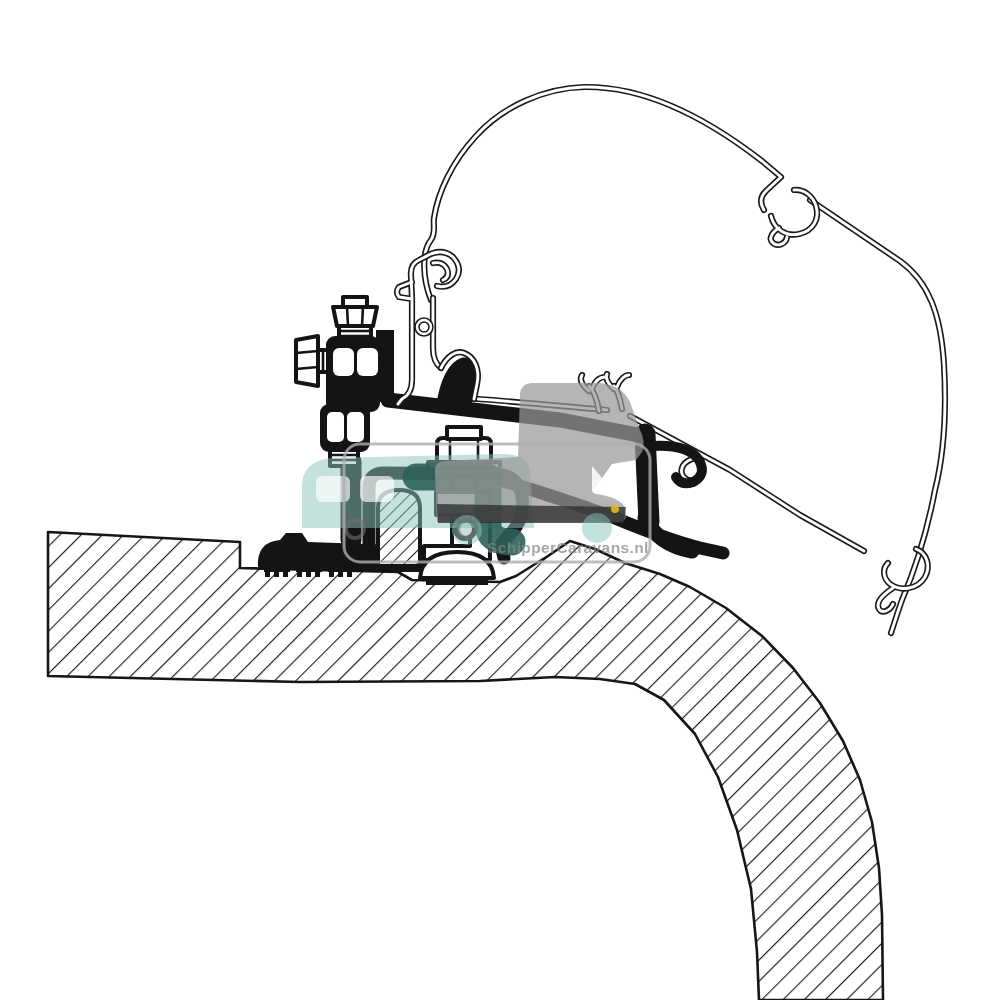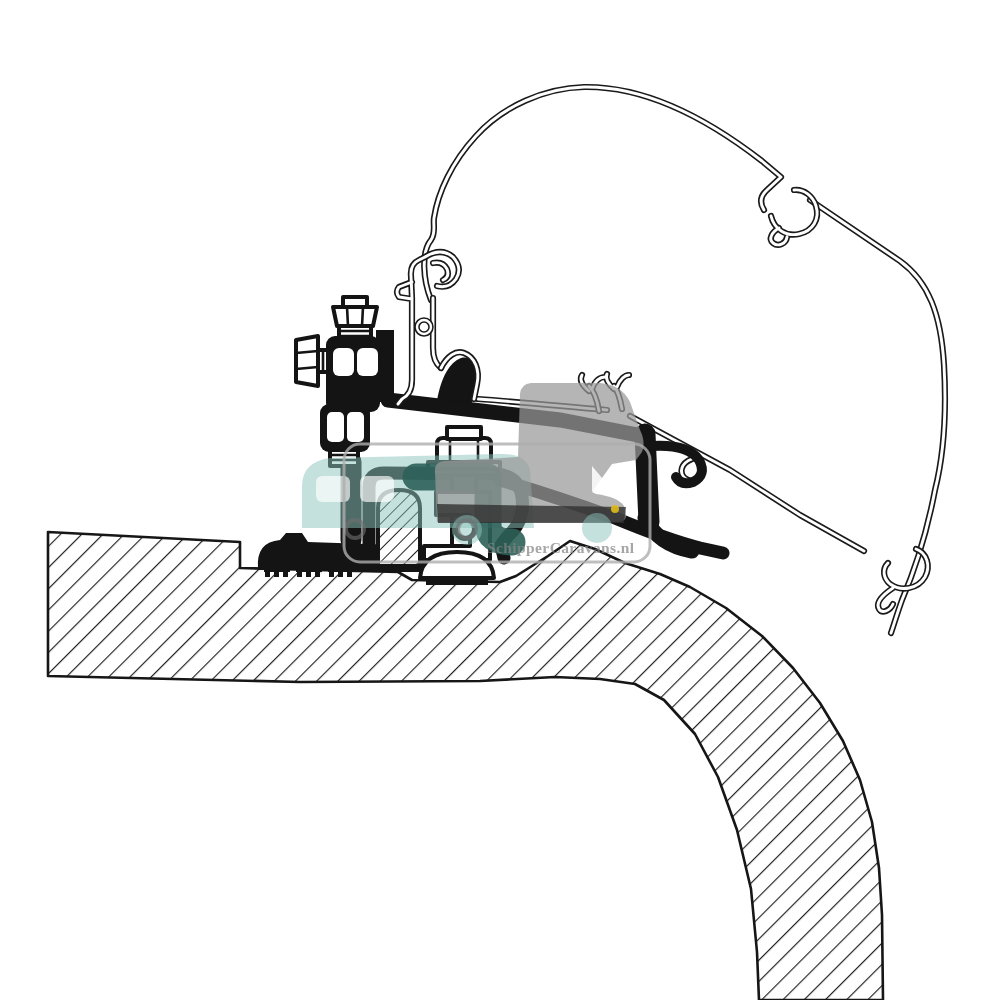--- a/index.html
+++ b/index.html
@@ -1,17 +1,17 @@
 <!DOCTYPE html>
 <html><head>
 <meta charset="utf-8">
 <style>
   html,body{margin:0;padding:0;background:#ffffff;}
   .stage{position:relative;width:1000px;height:1000px;background:#ffffff;overflow:hidden;
-         font-family:Liberation Serif, serif;}
+         font-family:Liberation Sans, sans-serif;}
   svg{position:absolute;left:0;top:0;}
   .ink-stroke{stroke:#141414;fill:none;}
   .ink-fill{fill:#141414;stroke:none;}
   .dbl-outer{stroke:#1a1a1a;stroke-width:6.2;fill:none;stroke-linecap:round;stroke-linejoin:round;}
   .dbl-inner{stroke:#ffffff;stroke-width:2.9;fill:none;stroke-linecap:round;stroke-linejoin:round;}
   .hw-white{fill:#ffffff;stroke:#141414;stroke-width:4;stroke-linejoin:round;}
   .hw-line{stroke:#141414;stroke-width:2.6;fill:none;}
   .wm-text{font-weight:700;font-size:15.5px;letter-spacing:.4px;opacity:.72;}
 </style>
 </head>

